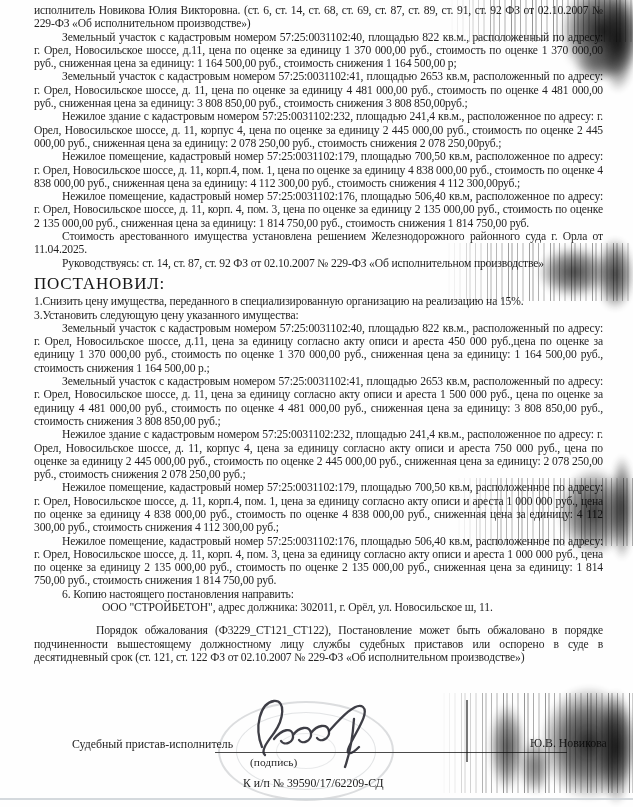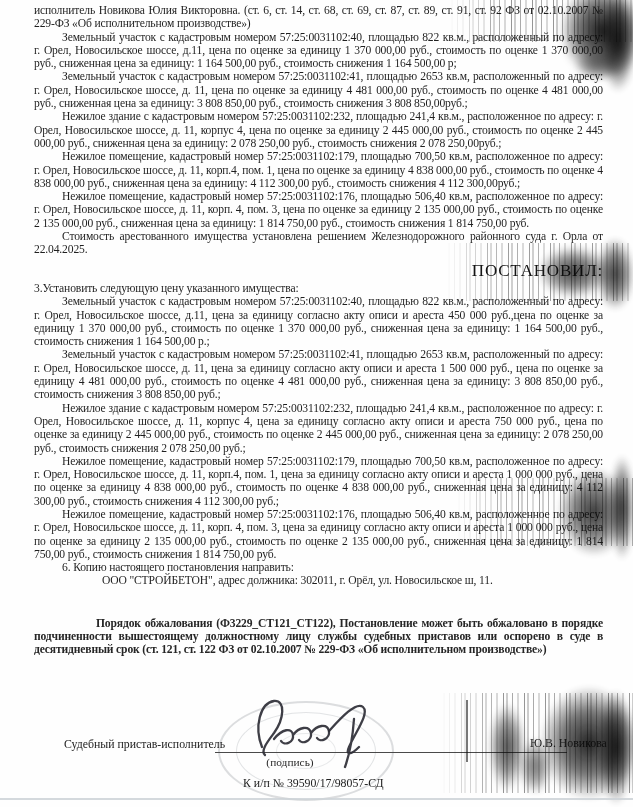--- a/index.html
+++ b/index.html
@@ -18,33 +18,33 @@
     box-sizing:border-box;
     font-size:11.6px;
     line-height:13.3px;
     letter-spacing:-0.15px;
     z-index:2;
   }
   .p{margin:0;text-indent:28px;text-align:justify;}
   .p.noind{text-indent:0;}
   .p.bigind{text-indent:62px;}
   .p.addr{text-indent:68px;text-align:left;}
-  .p.appeal{margin-top:29px;color:#262626;font-weight:bold;}
+  .p.appeal{margin-top:10px;color:#262626;}
   .heading{
     margin:7px 0 5px 0;
-    text-align:right;
+    text-align:left;
     font-size:17px;
     font-weight:normal;
     letter-spacing:0.8px;
     color:#151515;
   }
   
   .footer-item{position:absolute;font-size:11.8px;color:#222;z-index:3;white-space:nowrap;}
   .sig-line{position:absolute;left:215px;top:752px;width:352px;height:1px;background:#4a4a4a;z-index:3;}
-  .sig-caption{position:absolute;left:250px;top:756px;width:80px;text-align:center;font-size:11.4px;color:#2a2a2a;z-index:3;}
+  .sig-caption{position:absolute;left:250px;top:756px;width:80px;font-size:11.4px;color:#2a2a2a;z-index:3;}
   
   .stamp{position:absolute;left:218px;top:701px;width:176px;height:100px;z-index:2;opacity:.55;filter:blur(.7px);}
   .stamp .ring-outer{position:absolute;left:0;top:0;right:0;bottom:0;border:2px solid rgba(140,146,152,.55);border-radius:50%;}
   .stamp .ring-inner{position:absolute;left:18px;top:11px;right:18px;bottom:11px;border:1.5px solid rgba(140,146,152,.45);border-radius:50%;}
   .stamp .ring-core{position:absolute;left:58px;top:32px;right:58px;bottom:32px;border:1px solid rgba(140,146,152,.35);border-radius:50%;}
   
   .signature{position:absolute;left:232px;top:693px;width:210px;height:80px;z-index:4;}
   .signature path{fill:none;stroke:#2e2e36;stroke-width:2.3;stroke-linecap:round;stroke-linejoin:round;opacity:.92;}
   
   .streaks{
@@ -71,47 +71,49 @@
 
 <div class="page">
 
   <div class="content">
     <p class="p noind">исполнитель Новикова Юлия Викторовна. (ст. 6, ст. 14, ст. 68, ст. 69, ст. 87, ст. 89, ст. 91, ст. 92 ФЗ от 02.10.2007 № 229-ФЗ «Об исполнительном производстве»)</p>
     <p class="p">Земельный участок с кадастровым номером 57:25:0031102:40, площадью 822 кв.м., расположенный по адресу: г. Орел, Новосильское шоссе, д.11, цена по оценке за единицу 1 370 000,00 руб., стоимость по оценке 1 370 000,00 руб., сниженная цена за единицу: 1 164 500,00 руб., стоимость снижения 1 164 500,00 р;</p>
     <p class="p">Земельный участок с кадастровым номером 57:25:0031102:41, площадью 2653 кв.м, расположенный по адресу: г. Орел, Новосильское шоссе, д. 11, цена по оценке за единицу 4 481 000,00 руб., стоимость по оценке 4 481 000,00 руб., сниженная цена за единицу: 3 808 850,00 руб., стоимость снижения 3 808 850,00руб.;</p>
     <p class="p">Нежилое здание с кадастровым номером 57:25:0031102:232, площадью 241,4 кв.м., расположенное по адресу: г. Орел, Новосильское шоссе, д. 11, корпус 4, цена по оценке за единицу 2 445 000,00 руб., стоимость по оценке 2 445 000,00 руб., сниженная цена за единицу: 2 078 250,00 руб., стоимость снижения 2 078 250,00руб.;</p>
     <p class="p">Нежилое помещение, кадастровый номер 57:25:0031102:179, площадью 700,50 кв.м, расположенное по адресу: г. Орел, Новосильское шоссе, д. 11, корп.4, пом. 1, цена по оценке за единицу 4 838 000,00 руб., стоимость по оценке 4 838 000,00 руб., сниженная цена за единицу: 4 112 300,00 руб., стоимость снижения 4 112 300,00руб.;</p>
     <p class="p">Нежилое помещение, кадастровый номер 57:25:0031102:176, площадью 506,40 кв.м, расположенное по адресу: г. Орел, Новосильское шоссе, д. 11, корп. 4, пом. 3, цена по оценке за единицу 2 135 000,00 руб., стоимость по оценке 2 135 000,00 руб., сниженная цена за единицу: 1 814 750,00 руб., стоимость снижения 1 814 750,00 руб.</p>
-    <p class="p">Стоимость арестованного имущества установлена решением Железнодорожного районного суда г. Орла от 22.04.2025.</p>
+    <p class="p">Стоимость арестованного имущества установлена решением Железнодорожного районного суда г. Орла от 11.04.2025.</p>
+    <p class="p">Руководствуясь: ст. 14, ст. 87, ст. 92 ФЗ от 02.10.2007 № 229-ФЗ «Об исполнительном производстве»</p>
 
     <h2 class="heading">ПОСТАНОВИЛ:</h2>
 
+    <p class="p noind">1.Снизить цену имущества, переданного в специализированную организацию на реализацию на 15%.</p>
     <p class="p noind">3.Установить следующую цену указанного имущества:</p>
     <p class="p">Земельный участок с кадастровым номером 57:25:0031102:40, площадью 822 кв.м., расположенный по адресу: г. Орел, Новосильское шоссе, д.11, цена за единицу согласно акту описи и ареста 450 000 руб.,цена по оценке за единицу 1 370 000,00 руб., стоимость по оценке 1 370 000,00 руб., сниженная цена за единицу: 1 164 500,00 руб., стоимость снижения 1 164 500,00 р.;</p>
     <p class="p">Земельный участок с кадастровым номером 57:25:0031102:41, площадью 2653 кв.м, расположенный по адресу: г. Орел, Новосильское шоссе, д. 11, цена за единицу согласно акту описи и ареста 1 500 000 руб., цена по оценке за единицу 4 481 000,00 руб., стоимость по оценке 4 481 000,00 руб., сниженная цена за единицу: 3 808 850,00 руб., стоимость снижения 3 808 850,00 руб.;</p>
     <p class="p">Нежилое здание с кадастровым номером 57:25:0031102:232, площадью 241,4 кв.м., расположенное по адресу: г. Орел, Новосильское шоссе, д. 11, корпус 4, цена за единицу согласно акту описи и ареста 750 000 руб., цена по оценке за единицу 2 445 000,00 руб., стоимость по оценке 2 445 000,00 руб., сниженная цена за единицу: 2 078 250,00 руб., стоимость снижения 2 078 250,00 руб.;</p>
     <p class="p">Нежилое помещение, кадастровый номер 57:25:0031102:179, площадью 700,50 кв.м, расположенное по адресу: г. Орел, Новосильское шоссе, д. 11, корп.4, пом. 1, цена за единицу согласно акту описи и ареста 1 000 000 руб., цена по оценке за единицу 4 838 000,00 руб., стоимость по оценке 4 838 000,00 руб., сниженная цена за единицу: 4 112 300,00 руб., стоимость снижения 4 112 300,00 руб.;</p>
     <p class="p">Нежилое помещение, кадастровый номер 57:25:0031102:176, площадью 506,40 кв.м, расположенное по адресу: г. Орел, Новосильское шоссе, д. 11, корп. 4, пом. 3, цена за единицу согласно акту описи и ареста 1 000 000 руб., цена по оценке за единицу 2 135 000,00 руб., стоимость по оценке 2 135 000,00 руб., сниженная цена за единицу: 1 814 750,00 руб., стоимость снижения 1 814 750,00 руб.</p>
     <p class="p">6. Копию настоящего постановления направить:</p>
     <p class="p addr">ООО "СТРОЙБЕТОН", адрес должника: 302011, г. Орёл, ул. Новосильское ш, 11.</p>
 
     <p class="p bigind appeal">Порядок обжалования (Ф3229_СТ121_СТ122), Постановление может быть обжаловано в порядке подчиненности вышестоящему должностному лицу службы судебных приставов или оспорено в суде в десятидневный срок (ст. 121, ст. 122 ФЗ от 02.10.2007 № 229-ФЗ «Об исполнительном производстве»)</p>
   </div>
 
   <div class="stamp">
     <div class="ring-outer"></div>
     <div class="ring-inner"></div>
     <div class="ring-core"></div>
   </div>
 
-  <span class="footer-item" style="left:64px;top:737px;text-align:right;">Судебный пристав-исполнитель</span>
+  <span class="footer-item" style="left:72px;top:737px;text-align:right;">Судебный пристав-исполнитель</span>
   <div class="sig-line"></div>
   <span class="sig-caption">(подпись)</span>
   <span class="footer-item" style="left:530px;top:736px;">Ю.В. Новикова</span>
-  <span class="footer-item" style="left:243px;top:776px;">К и/п № 39590/17/98057-СД</span>
+  <span class="footer-item" style="left:243px;top:776px;">К и/п № 39590/17/62209-СД</span>
 
   <svg class="signature" viewBox="0 0 210 80" aria-hidden="true">
     <path d="M30 54 C 22 34, 28 10, 42 8 C 54 7, 52 26, 42 40 C 36 48, 28 58, 33 62"></path>
     <path d="M42 46 C 50 36, 60 34, 61 42 C 62 50, 52 53, 49 48 M61 42 C 67 34, 77 32, 79 40 C 80 48, 70 52, 67 47 M79 40 C 85 32, 95 30, 97 38 C 98 46, 88 50, 85 45"></path>
     <path d="M97 38 C 108 26, 124 8, 131 14 C 138 20, 123 40, 117 54 C 113 63, 119 62, 127 54 M122 26 C 121 40, 118 60, 113 74"></path>
   </svg>
 
   <div class="streaks" style="left:448px;top:0;width:185px;height:42px;opacity:.85;"></div>
   <div class="blob" style="left:560px;top:-18px;width:85px;height:98px;"></div>
   <div class="blob" style="left:600px;top:-8px;width:36px;height:100px;opacity:.9;"></div>

